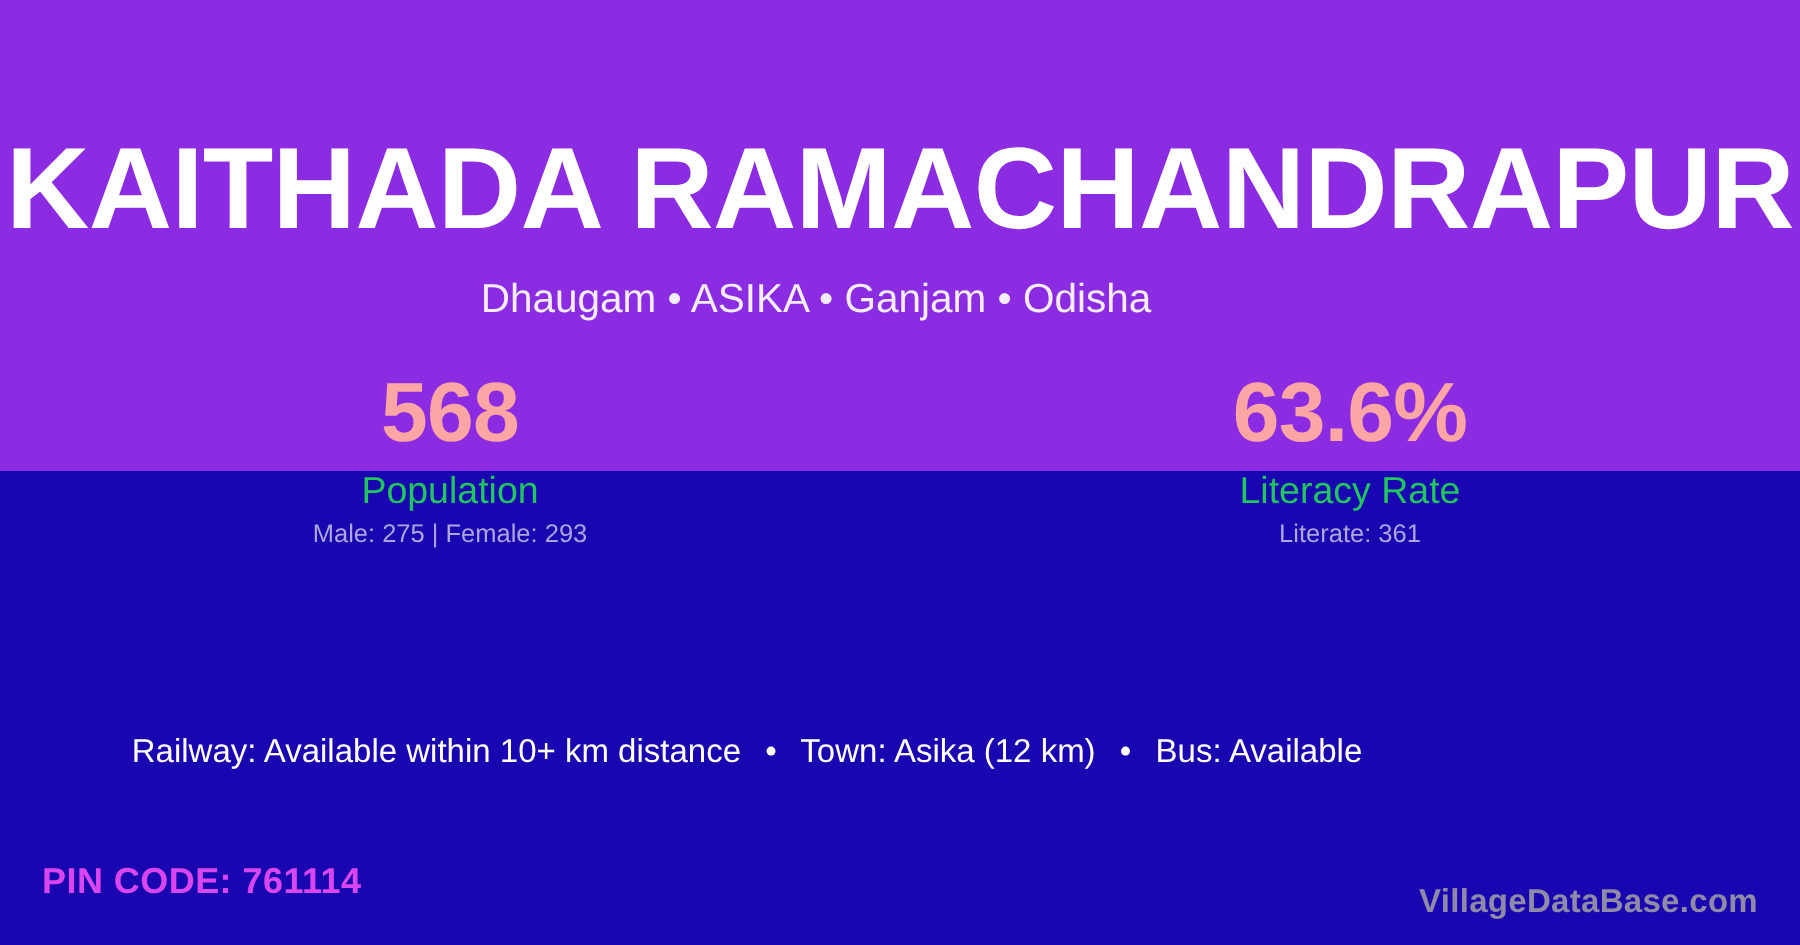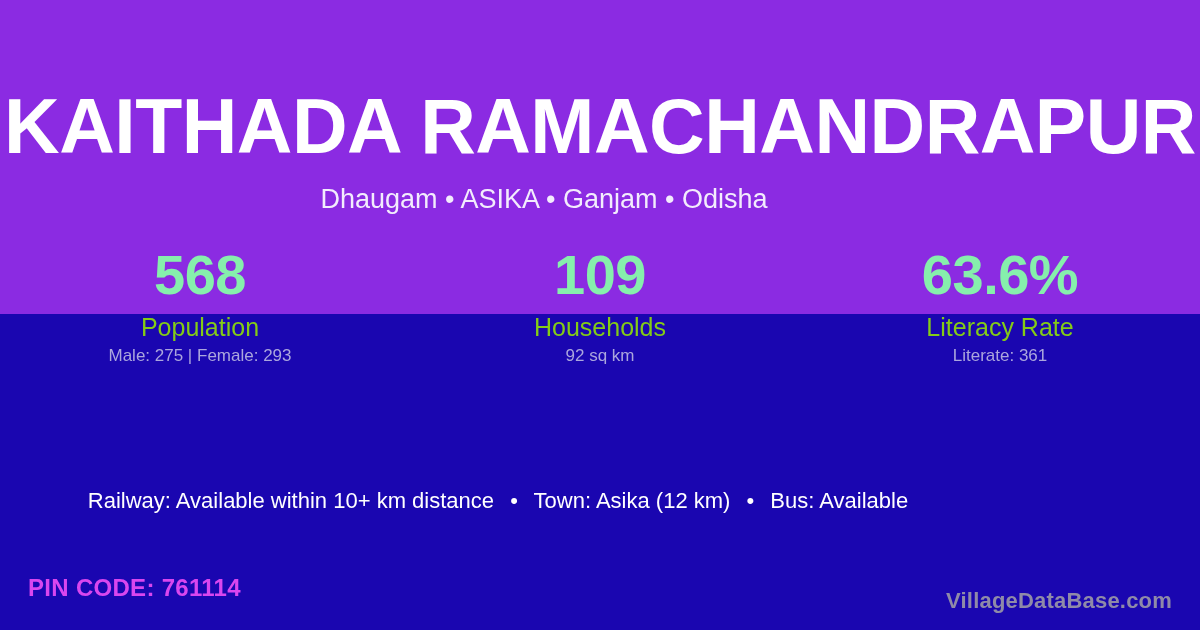--- a/index.html
+++ b/index.html
@@ -63,29 +63,29 @@
   }
 
   .stat-block {
     flex: 1 1 0;
     text-align: center;
   }
 
   .stat-value {
     font-size: 56px;
     font-weight: 800;
-    color: #86efac;
+    color: #fca5a5;
     line-height: 62px;
     letter-spacing: -0.5px;
   }
 
   .stat-label {
     font-size: 25px;
     font-weight: 400;
-    color: #84cc16;
+    color: #22c55e;
     line-height: 34px;
     margin-top: 4px;
   }
 
   .stat-sub {
     font-size: 17px;
     font-weight: 400;
     color: #aba6dd;
     line-height: 24px;
     margin-top: 0;
@@ -143,25 +143,20 @@
 <div id="village-subtitle">Dhaugam  •  ASIKA  •  Ganjam  •  Odisha</div>
 
 <div id="stats-row">
 
   <div class="stat-block">
     <div class="stat-value">568</div>
     <div class="stat-label">Population</div>
     <div class="stat-sub">Male: 275 | Female: 293</div>
   </div>
 
-  <div class="stat-block">
-    <div class="stat-value">109</div>
-    <div class="stat-label">Households</div>
-    <div class="stat-sub">92 sq km</div>
-  </div>
 
   <div class="stat-block">
     <div class="stat-value">63.6%</div>
     <div class="stat-label">Literacy Rate</div>
     <div class="stat-sub">Literate: 361</div>
   </div>
 
 </div>
 
 <div id="facilities-line">

